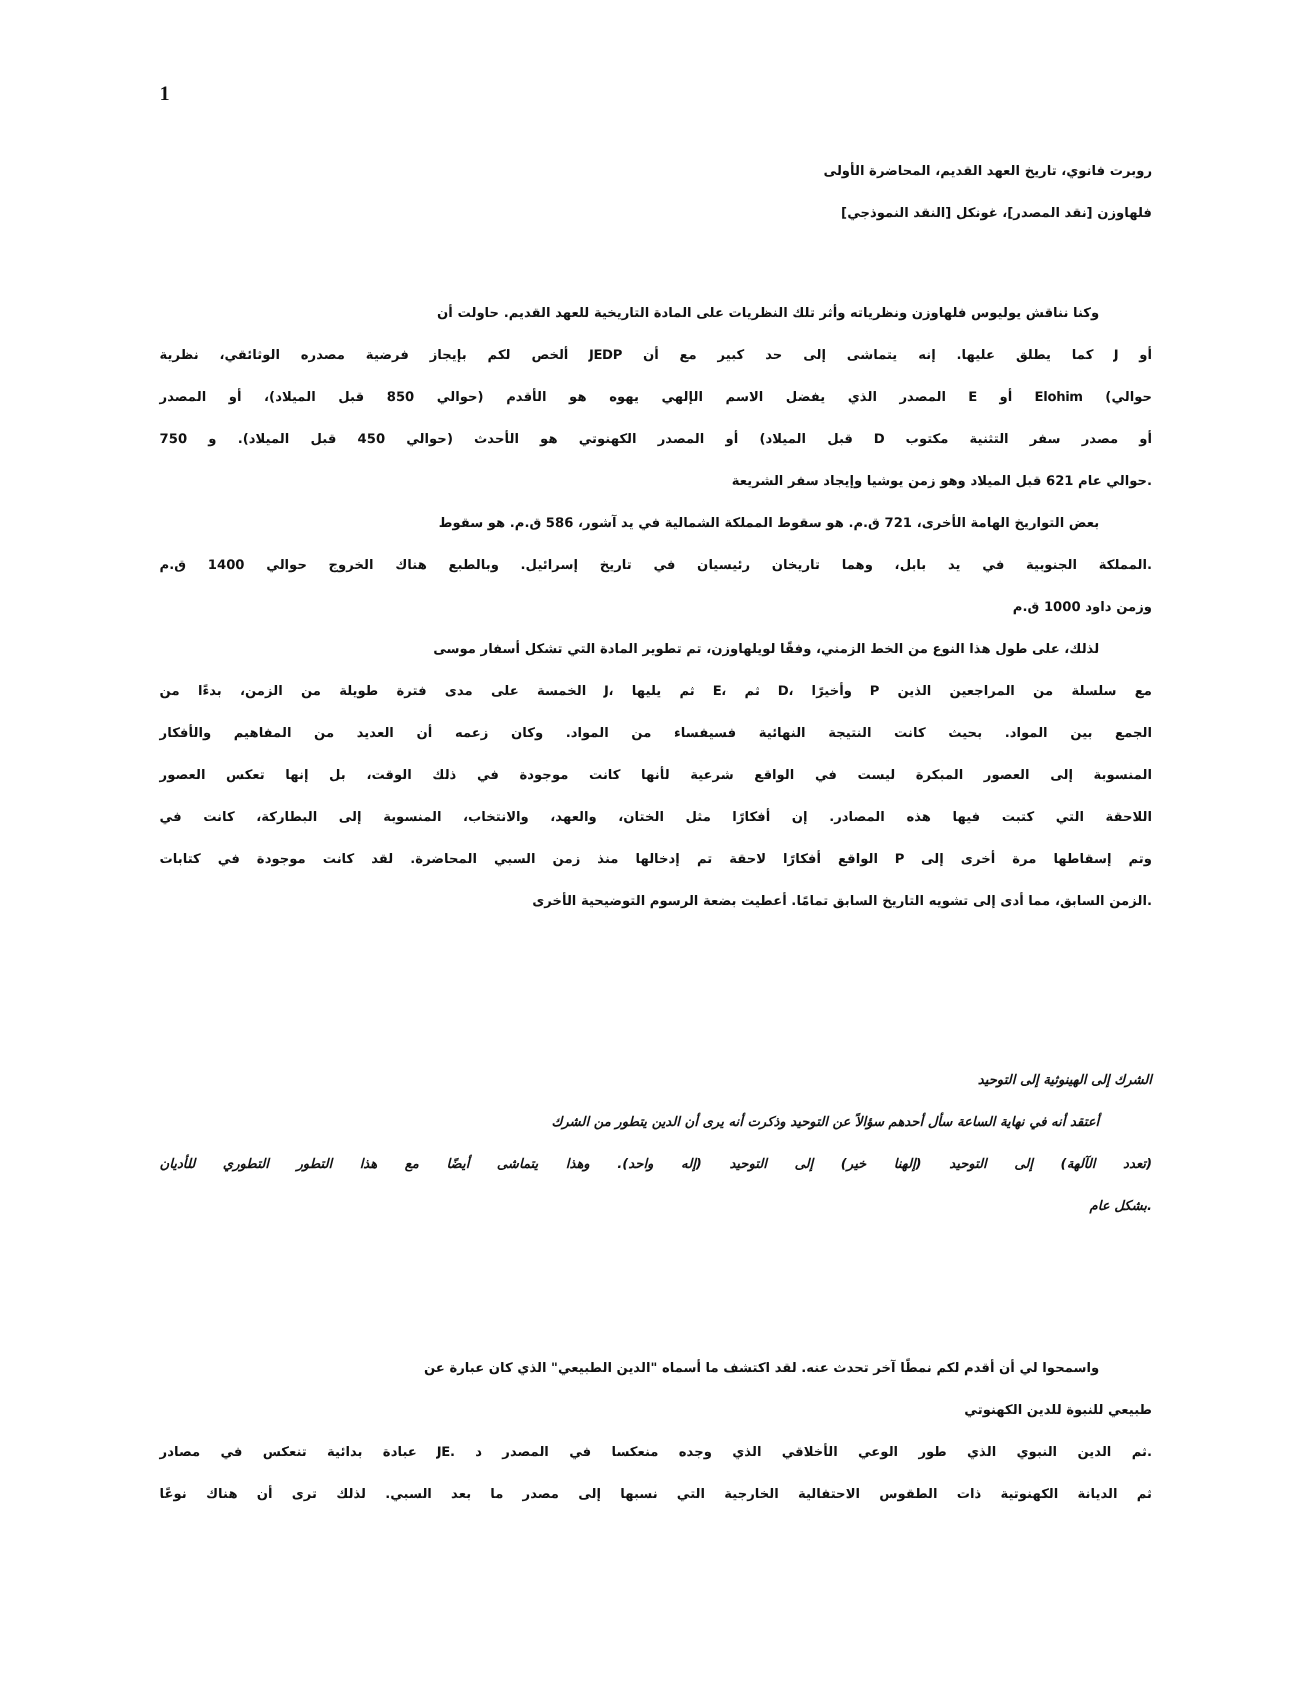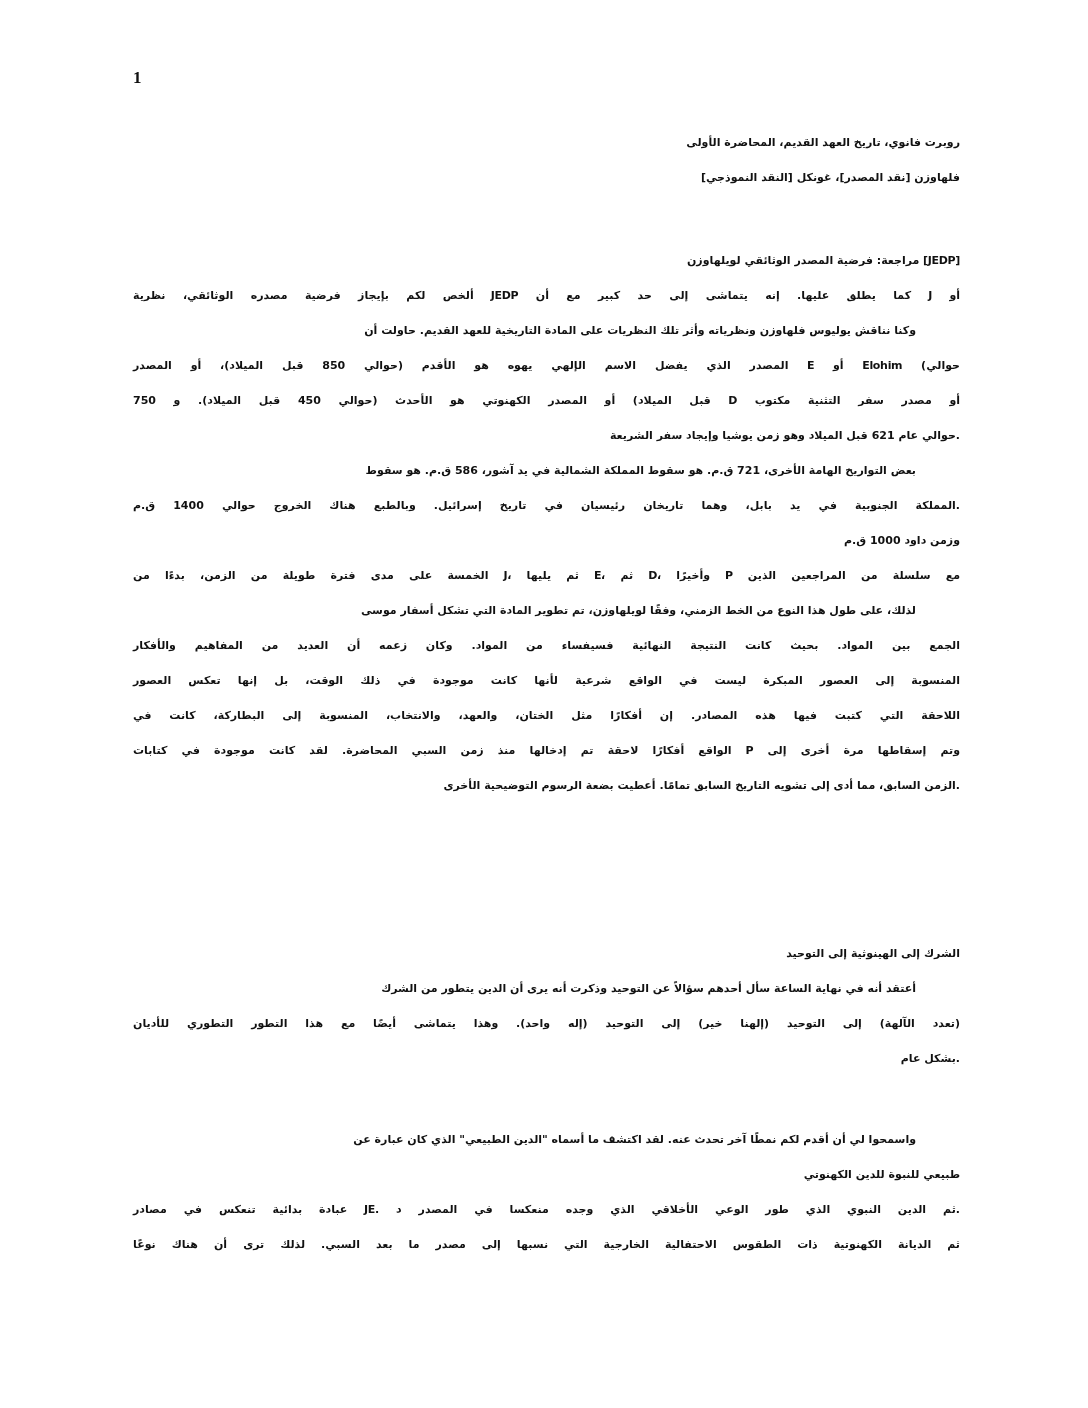--- a/index.html
+++ b/index.html
@@ -17,45 +17,44 @@
     position: absolute; left: 133px; width: 827px;
     direction: rtl; text-align: right;
     font-size: 11px; font-weight: bold; letter-spacing: -0.3px;
     line-height: 35px;
   }
   .line { display: block; white-space: nowrap; height: 35px; }
   .line.just { text-align: justify; text-align-last: justify; }
   .line.indent { padding-right: 44px; }
   #title { top: 125px; }
   #jedp { top: 243px; }
-  #shirk { top: 936px; }
+  #shirk { top: 882px; font-style: italic; }
   #natural { top: 1122px; }
 </style>
 </head>
 <body>
 
 <div class="page-number">1</div>
 
 <div class="body-text" id="title">
   <span class="line">روبرت فانوي، تاريخ العهد القديم، المحاضرة الأولى</span>
   <span class="line">فلهاوزن [نقد المصدر]، غونكل [النقد النموذجي]</span>
 </div>
 
 <div class="body-text" id="jedp">
-  <span class="line">[JEDP] مراجعة: فرضية المصدر الوثائقي لويلهاوزن</span>
+  <span class="line indent">وكنا نناقش يوليوس فلهاوزن ونظرياته وأثر تلك النظريات على المادة التاريخية للعهد القديم. حاولت أن</span>
   <span class="line just">أو J كما يطلق عليها. إنه يتماشى إلى حد كبير مع أن JEDP ألخص لكم بإيجاز فرضية مصدره الوثائقي، نظرية</span>
-  <span class="line indent">وكنا نناقش يوليوس فلهاوزن ونظرياته وأثر تلك النظريات على المادة التاريخية للعهد القديم. حاولت أن</span>
   <span class="line just">حوالي) Elohim أو E المصدر الذي يفضل الاسم الإلهي يهوه هو الأقدم (حوالي 850 قبل الميلاد)، أو المصدر</span>
   <span class="line just">أو مصدر سفر التثنية مكتوب D قبل الميلاد) أو المصدر الكهنوتي هو الأحدث (حوالي 450 قبل الميلاد). و 750</span>
   <span class="line">.حوالي عام 621 قبل الميلاد وهو زمن يوشيا وإيجاد سفر الشريعة</span>
   <span class="line indent">بعض التواريخ الهامة الأخرى، 721 ق.م. هو سقوط المملكة الشمالية في يد آشور، 586 ق.م. هو سقوط</span>
   <span class="line just">.المملكة الجنوبية في يد بابل، وهما تاريخان رئيسيان في تاريخ إسرائيل. وبالطبع هناك الخروج حوالي 1400 ق.م</span>
   <span class="line">وزمن داود 1000 ق.م</span>
+  <span class="line indent">لذلك، على طول هذا النوع من الخط الزمني، وفقًا لويلهاوزن، تم تطوير المادة التي تشكل أسفار موسى</span>
   <span class="line just">مع سلسلة من المراجعين الذين P وأخيرًا ،D ثم ،E ثم يليها ،J الخمسة على مدى فترة طويلة من الزمن، بدءًا من</span>
-  <span class="line indent">لذلك، على طول هذا النوع من الخط الزمني، وفقًا لويلهاوزن، تم تطوير المادة التي تشكل أسفار موسى</span>
   <span class="line just">الجمع بين المواد. بحيث كانت النتيجة النهائية فسيفساء من المواد. وكان زعمه أن العديد من المفاهيم والأفكار</span>
   <span class="line just">المنسوبة إلى العصور المبكرة ليست في الواقع شرعية لأنها كانت موجودة في ذلك الوقت، بل إنها تعكس العصور</span>
   <span class="line just">اللاحقة التي كتبت فيها هذه المصادر. إن أفكارًا مثل الختان، والعهد، والانتخاب، المنسوبة إلى البطاركة، كانت في</span>
   <span class="line just">وتم إسقاطها مرة أخرى إلى P الواقع أفكارًا لاحقة تم إدخالها منذ زمن السبي المحاضرة. لقد كانت موجودة في كتابات</span>
   <span class="line">.الزمن السابق، مما أدى إلى تشويه التاريخ السابق تمامًا. أعطيت بضعة الرسوم التوضيحية الأخرى</span>
 </div>
 
 <div class="body-text" id="shirk">
   <span class="line">الشرك إلى الهينوثية إلى التوحيد</span>
   <span class="line indent">أعتقد أنه في نهاية الساعة سأل أحدهم سؤالاً عن التوحيد وذكرت أنه يرى أن الدين يتطور من الشرك</span>

